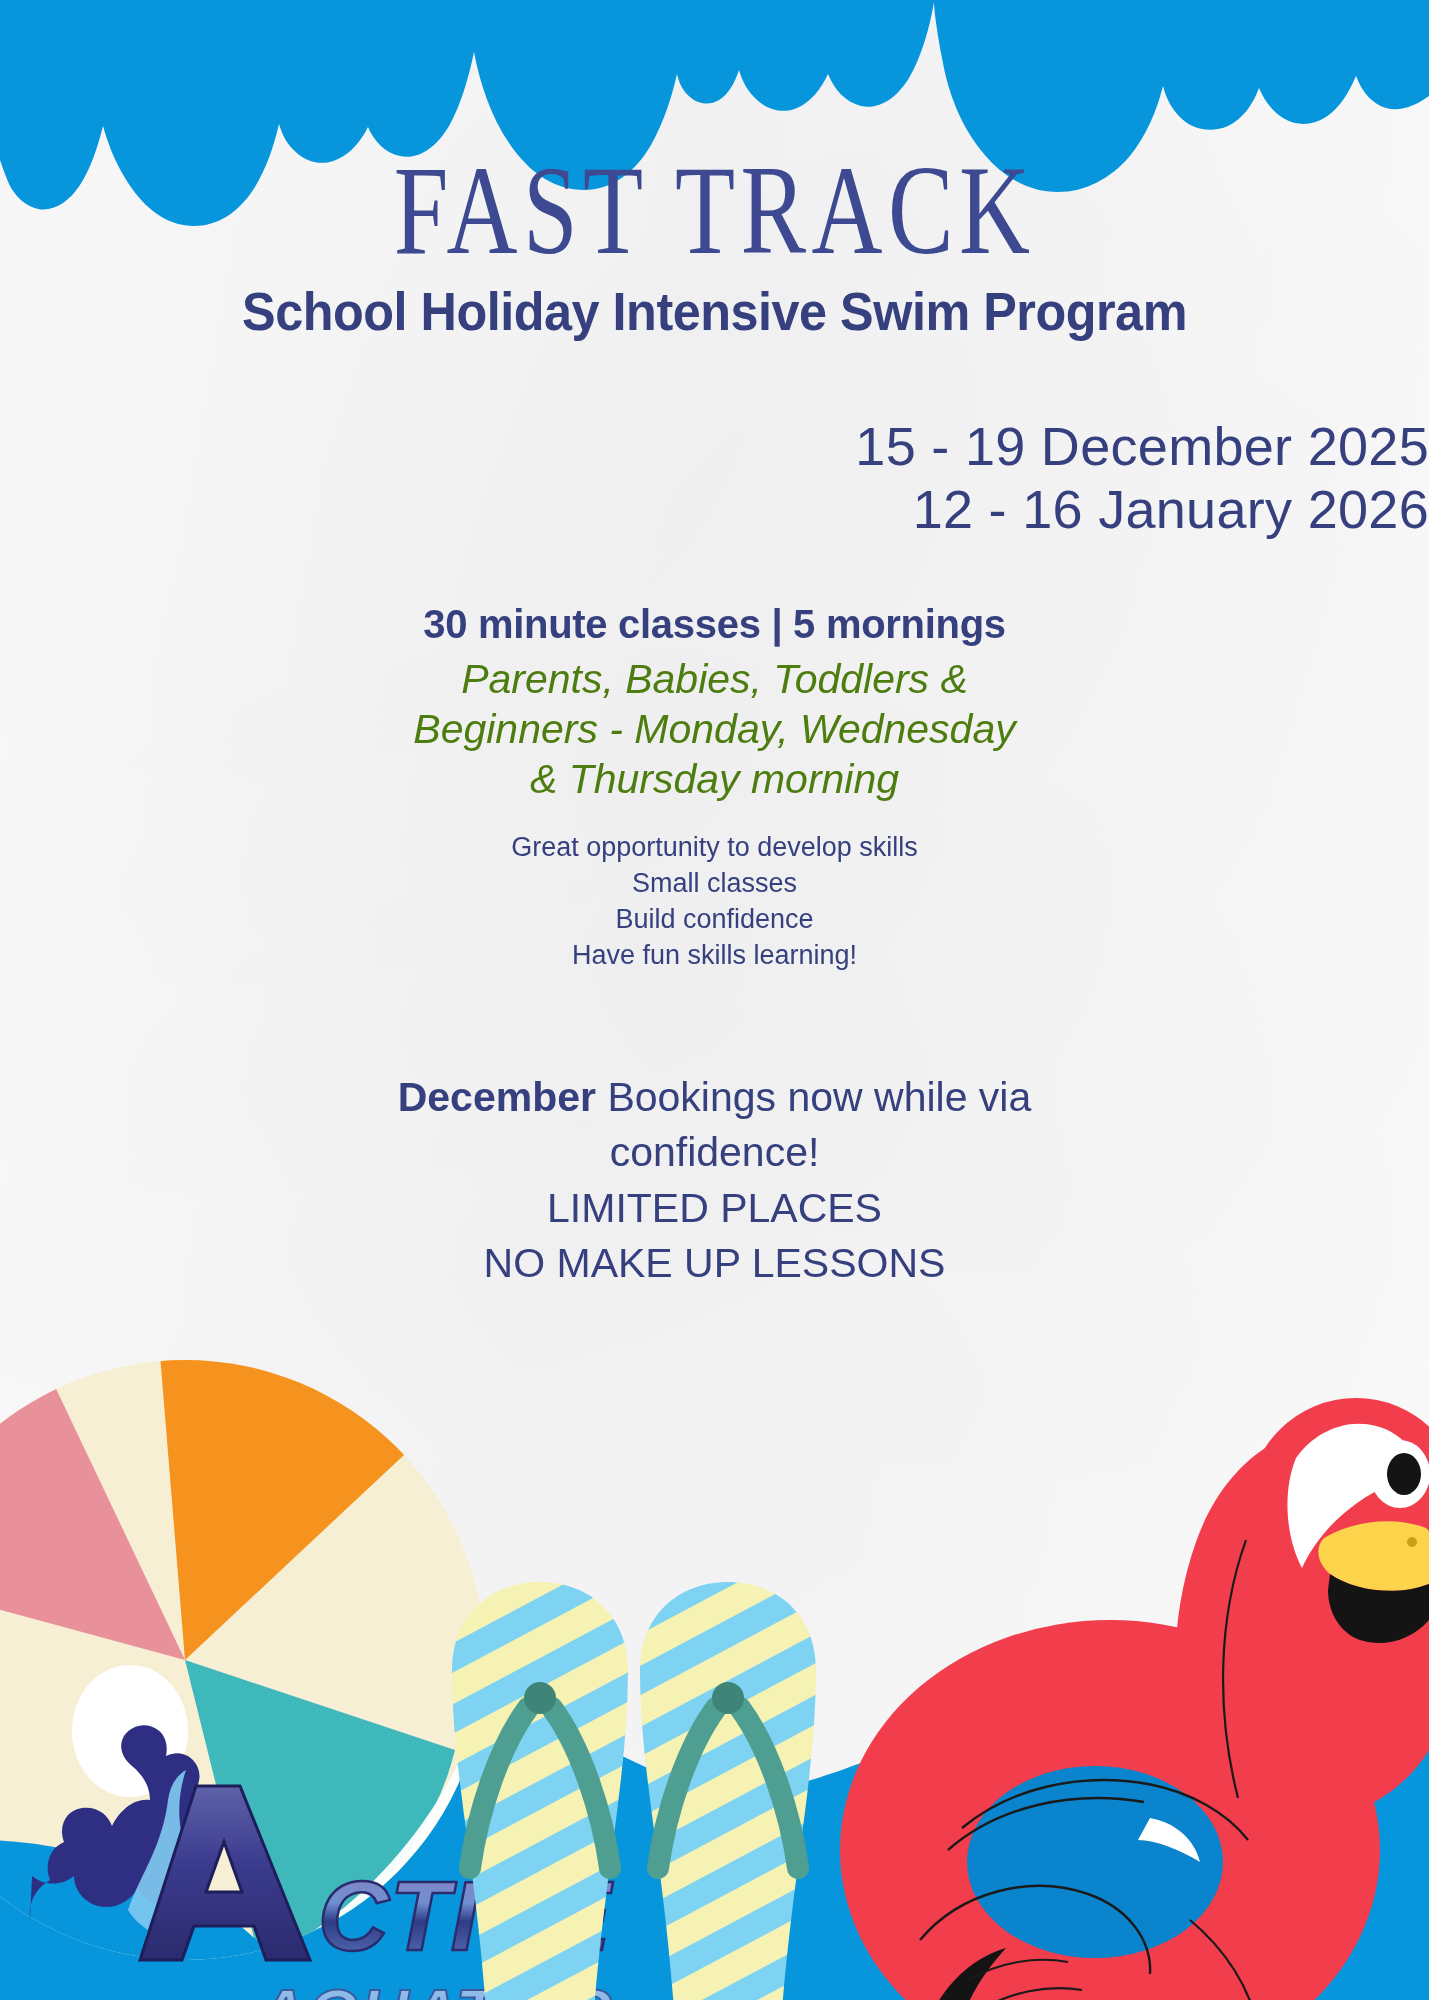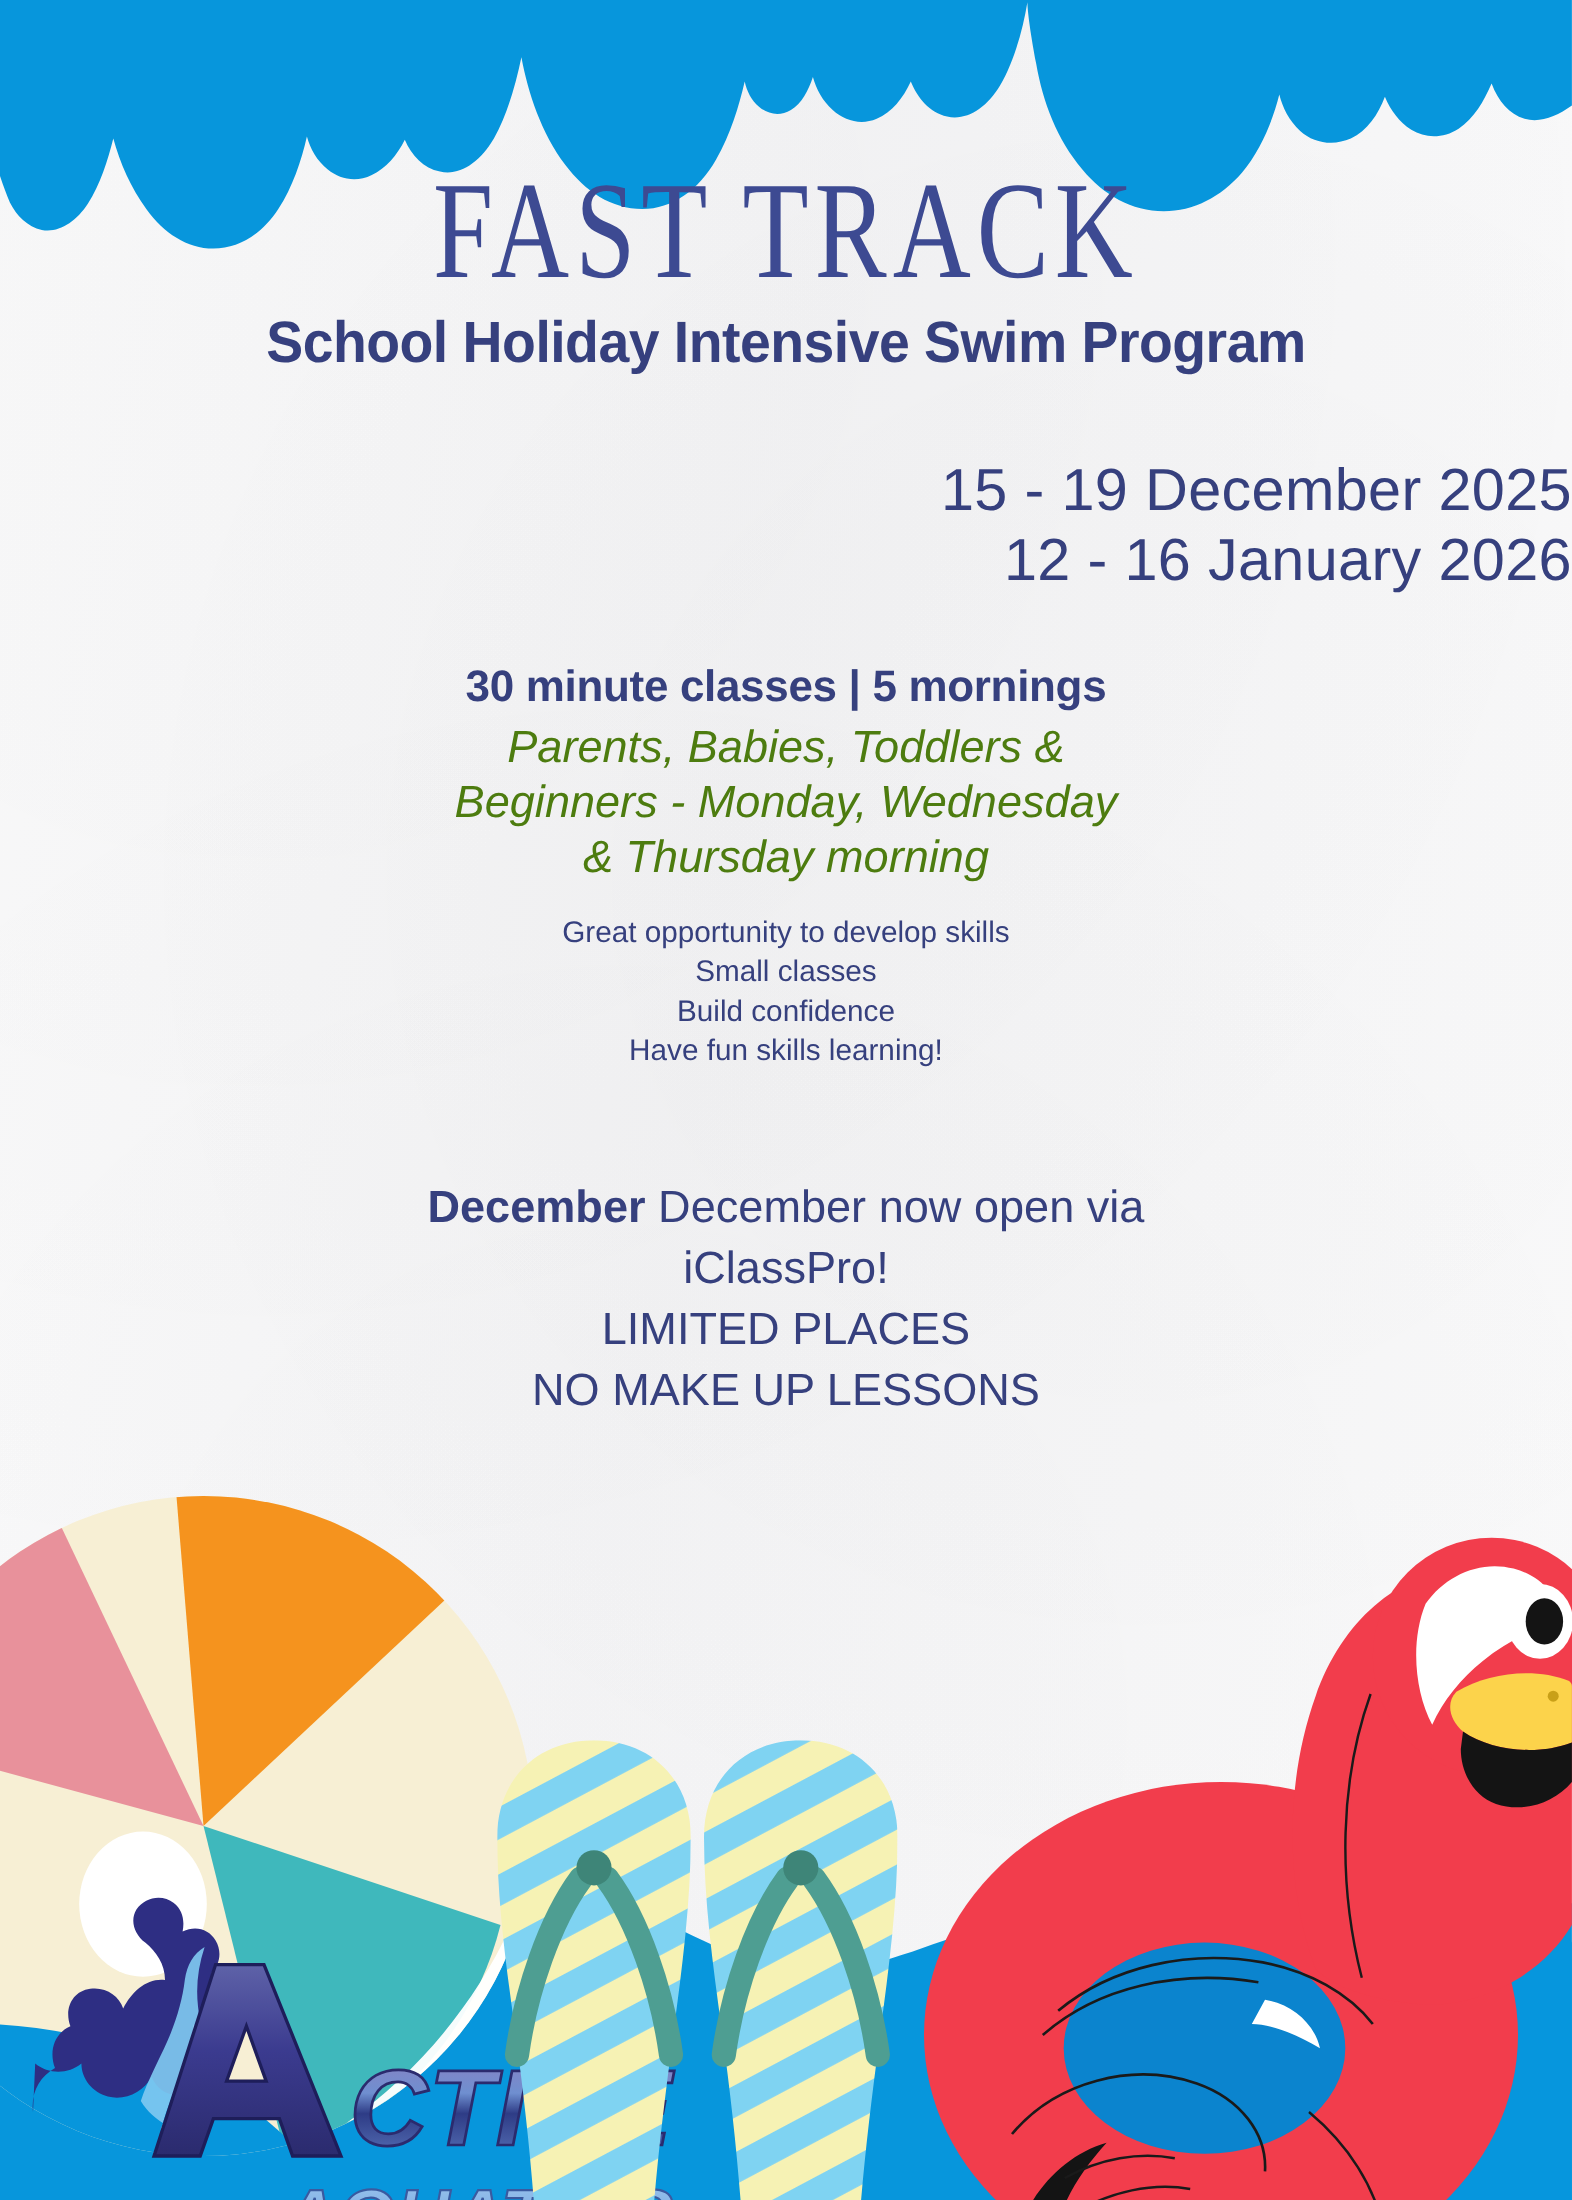--- a/index.html
+++ b/index.html
@@ -352,20 +352,20 @@
     </div>
 
     <div class="block" id="benefits">
       <span class="line">Great opportunity to develop skills</span>
       <span class="line">Small classes</span>
       <span class="line">Build confidence</span>
       <span class="line">Have fun skills learning!</span>
     </div>
 
     <div class="block" id="booking">
-      <span class="line"><span class="bold">December</span><span> December now open via</span></span>
-      <span class="line">iClassPro!</span>
+      <span class="line"><span class="bold">December</span><span> Bookings now while via</span></span>
+      <span class="line">confidence!</span>
       <span class="line">LIMITED PLACES</span>
       <span class="line">NO MAKE UP LESSONS</span>
     </div>
 
   </div>
 </div>
 
 </body></html>

